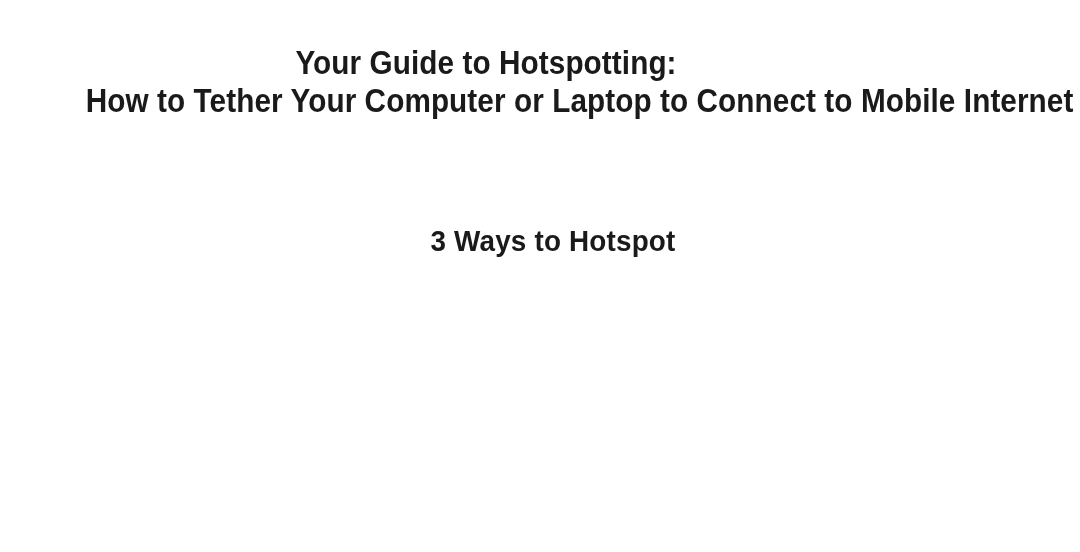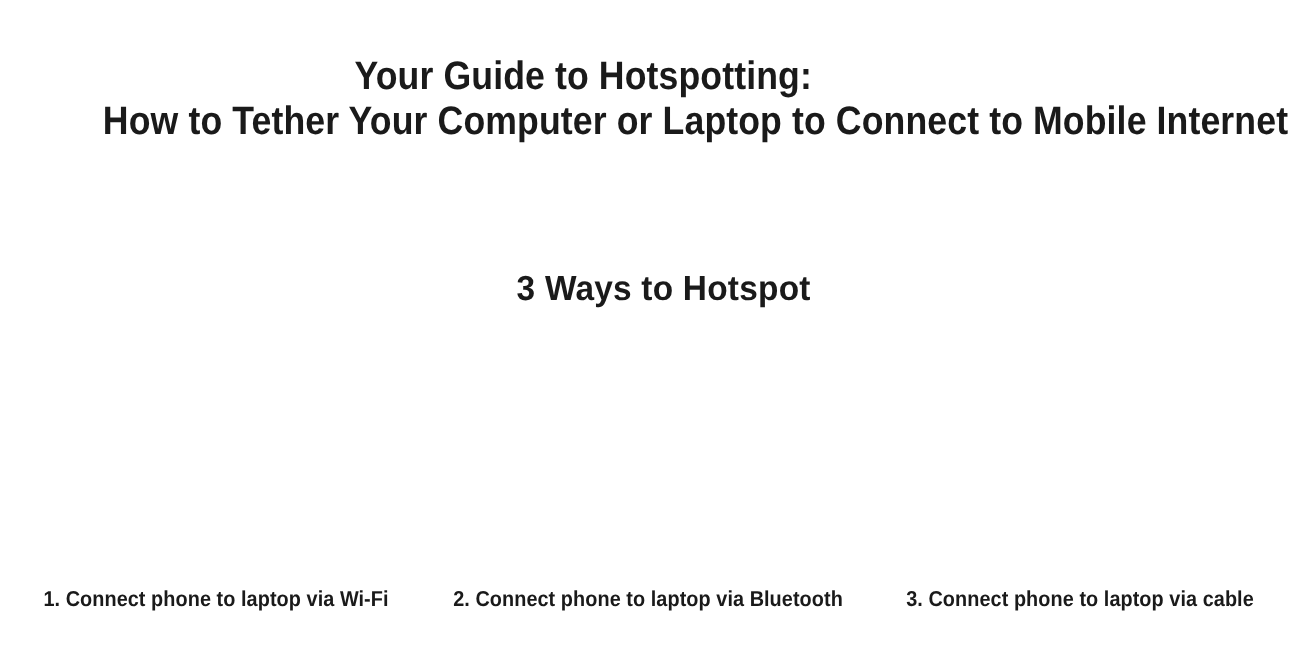--- a/index.html
+++ b/index.html
@@ -122,19 +122,14 @@
   </div>
 
   <div class="section-heading">3 Ways to Hotspot</div>
 
   <div class="illustration-area">
     <div class="illustration-slot slot-1"></div>
     <div class="illustration-slot slot-2"></div>
     <div class="illustration-slot slot-3"></div>
   </div>
 
-  <div class="caption-row">
-    <div class="caption">1. Connect phone to laptop via Wi-Fi</div>
-    <div class="caption">2. Connect phone to laptop via Bluetooth</div>
-    <div class="caption">3. Connect phone to laptop via cable</div>
-  </div>
 
 </div>
 
 </body></html>

